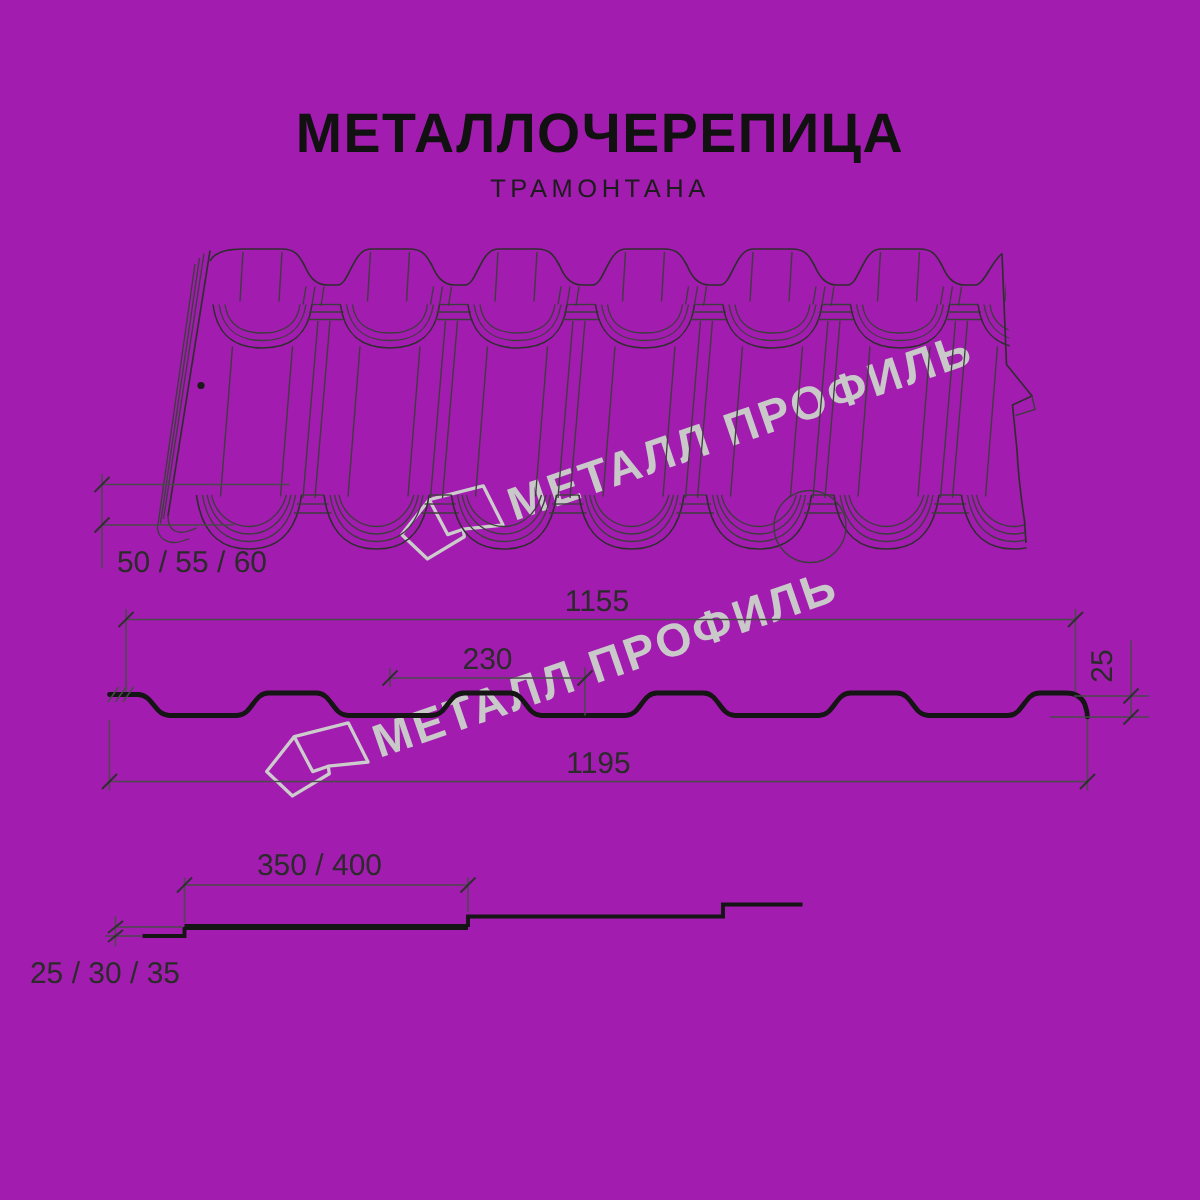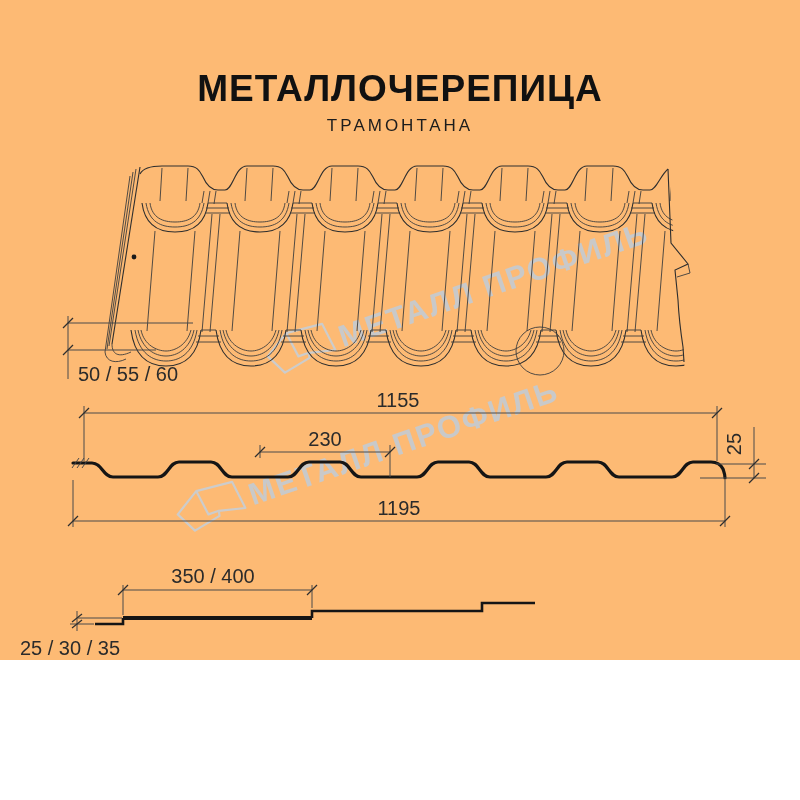--- a/index.html
+++ b/index.html
@@ -1,16 +1,16 @@
 <!DOCTYPE html>
 <html><head>
 <meta charset="utf-8">
 <style>
   html,body{margin:0;padding:0;background:#fff;}
-  .stage{position:relative;width:800px;height:660px;background:#fdba74;overflow:hidden;
+  .stage{position:relative;width:800px;height:800px;background:#a21caf;overflow:hidden;
          font-family:"Liberation Sans", sans-serif;}
   svg{display:block}
   .title-text{font-family:"Liberation Sans",sans-serif;font-weight:bold;font-size:37px;letter-spacing:1px;fill:#111;}
   .subtitle-text{font-family:"Liberation Sans",sans-serif;font-size:17px;letter-spacing:3px;fill:#1c1c1c;}
   .dim-text{font-family:"Liberation Sans",sans-serif;font-size:20px;fill:#2b2b2b;}
   .wm-text{font-family:"Liberation Sans",sans-serif;font-size:31px;font-weight:bold;letter-spacing:2px;fill:#c9c9c9;}
   .thin{stroke:#4a4a4a;stroke-width:1;fill:none;}
   .tick{stroke:#2f2f2f;stroke-width:1.3;fill:none;}
   .draw{stroke:#3d3d3d;stroke-width:0.9;fill:none;}
   .draw-strong{stroke:#2e2e2e;stroke-width:1.1;fill:none;}

